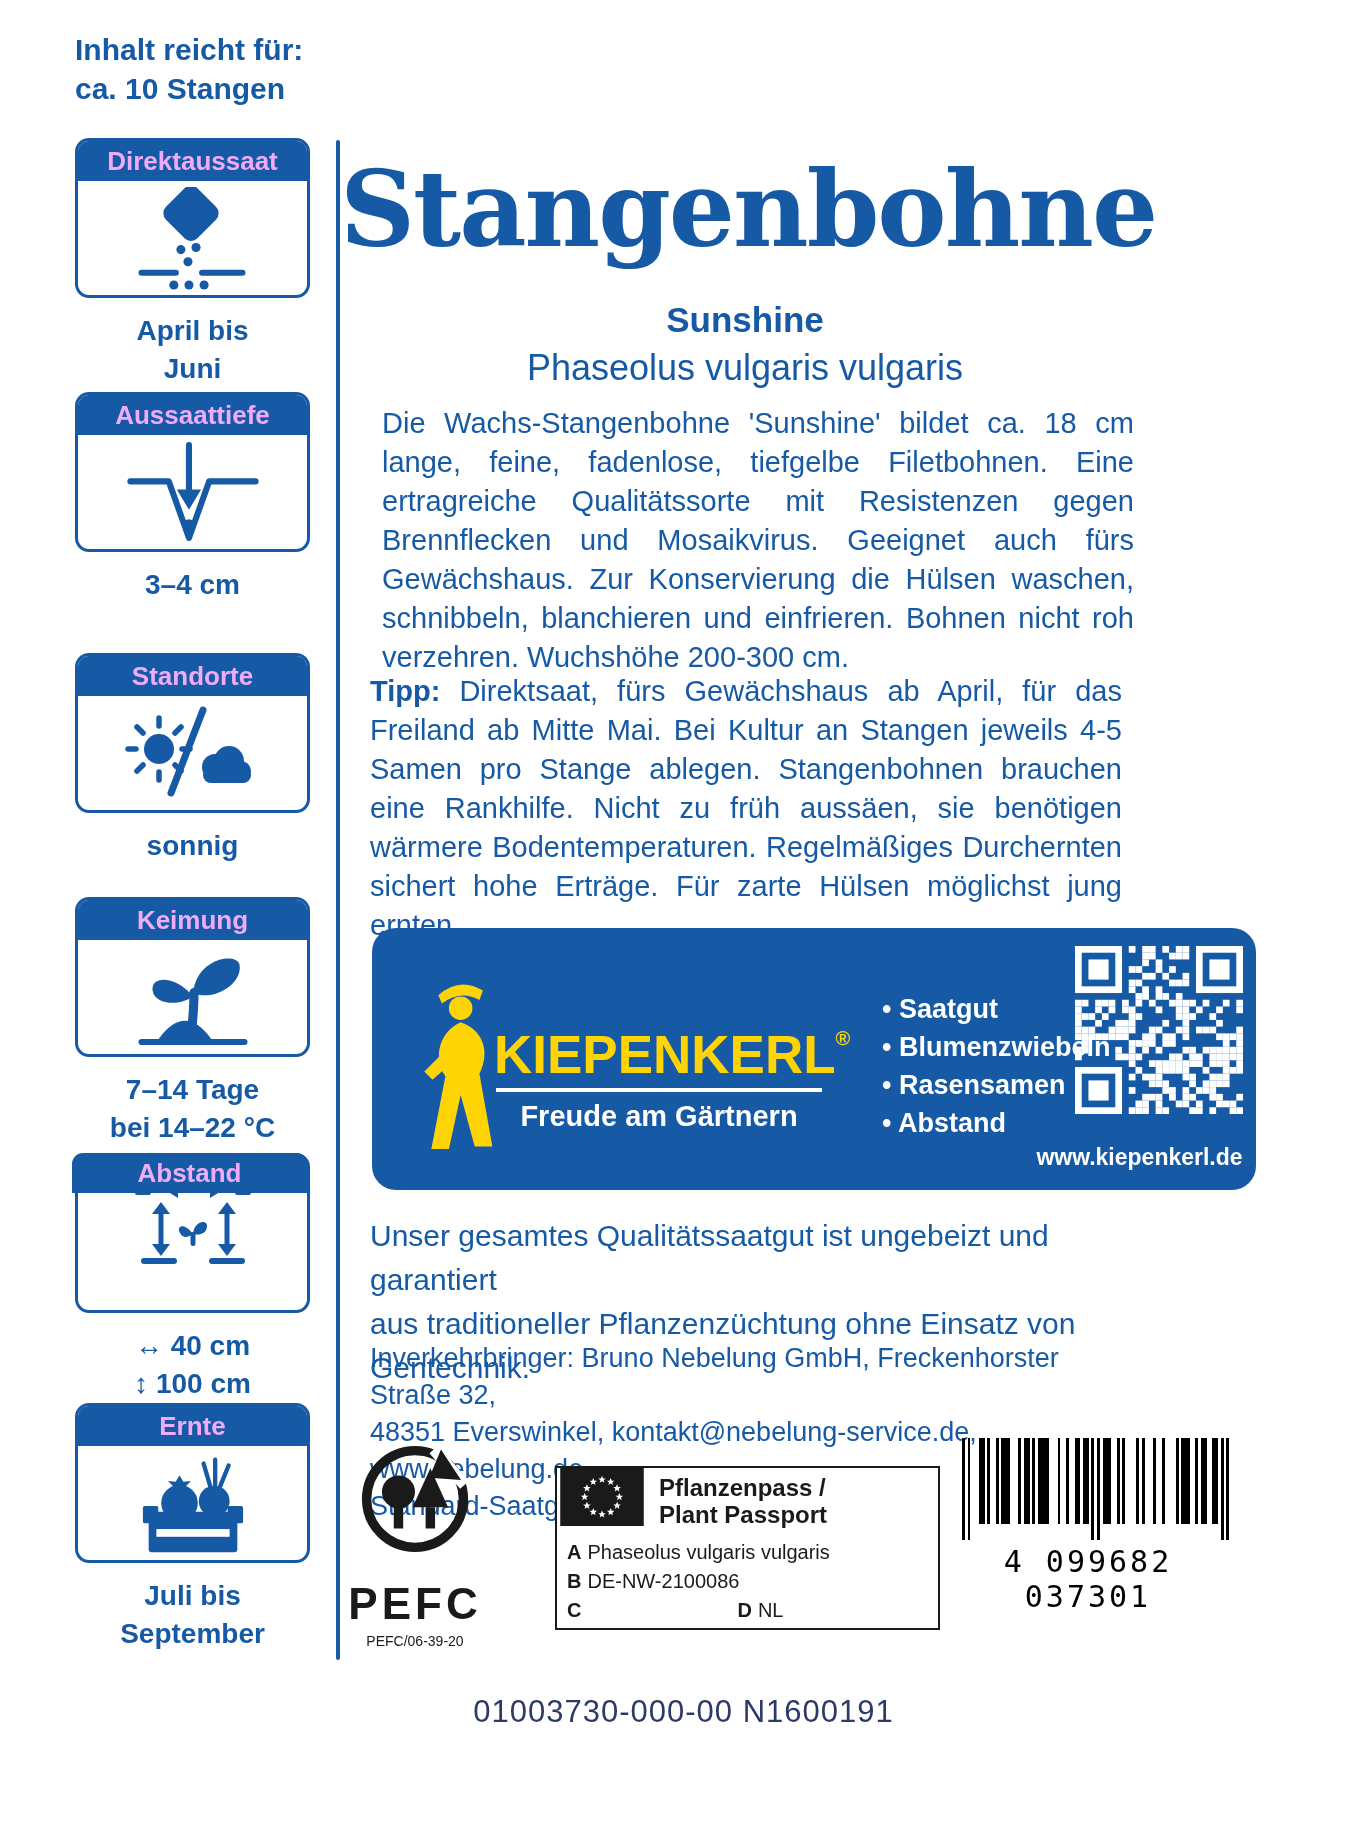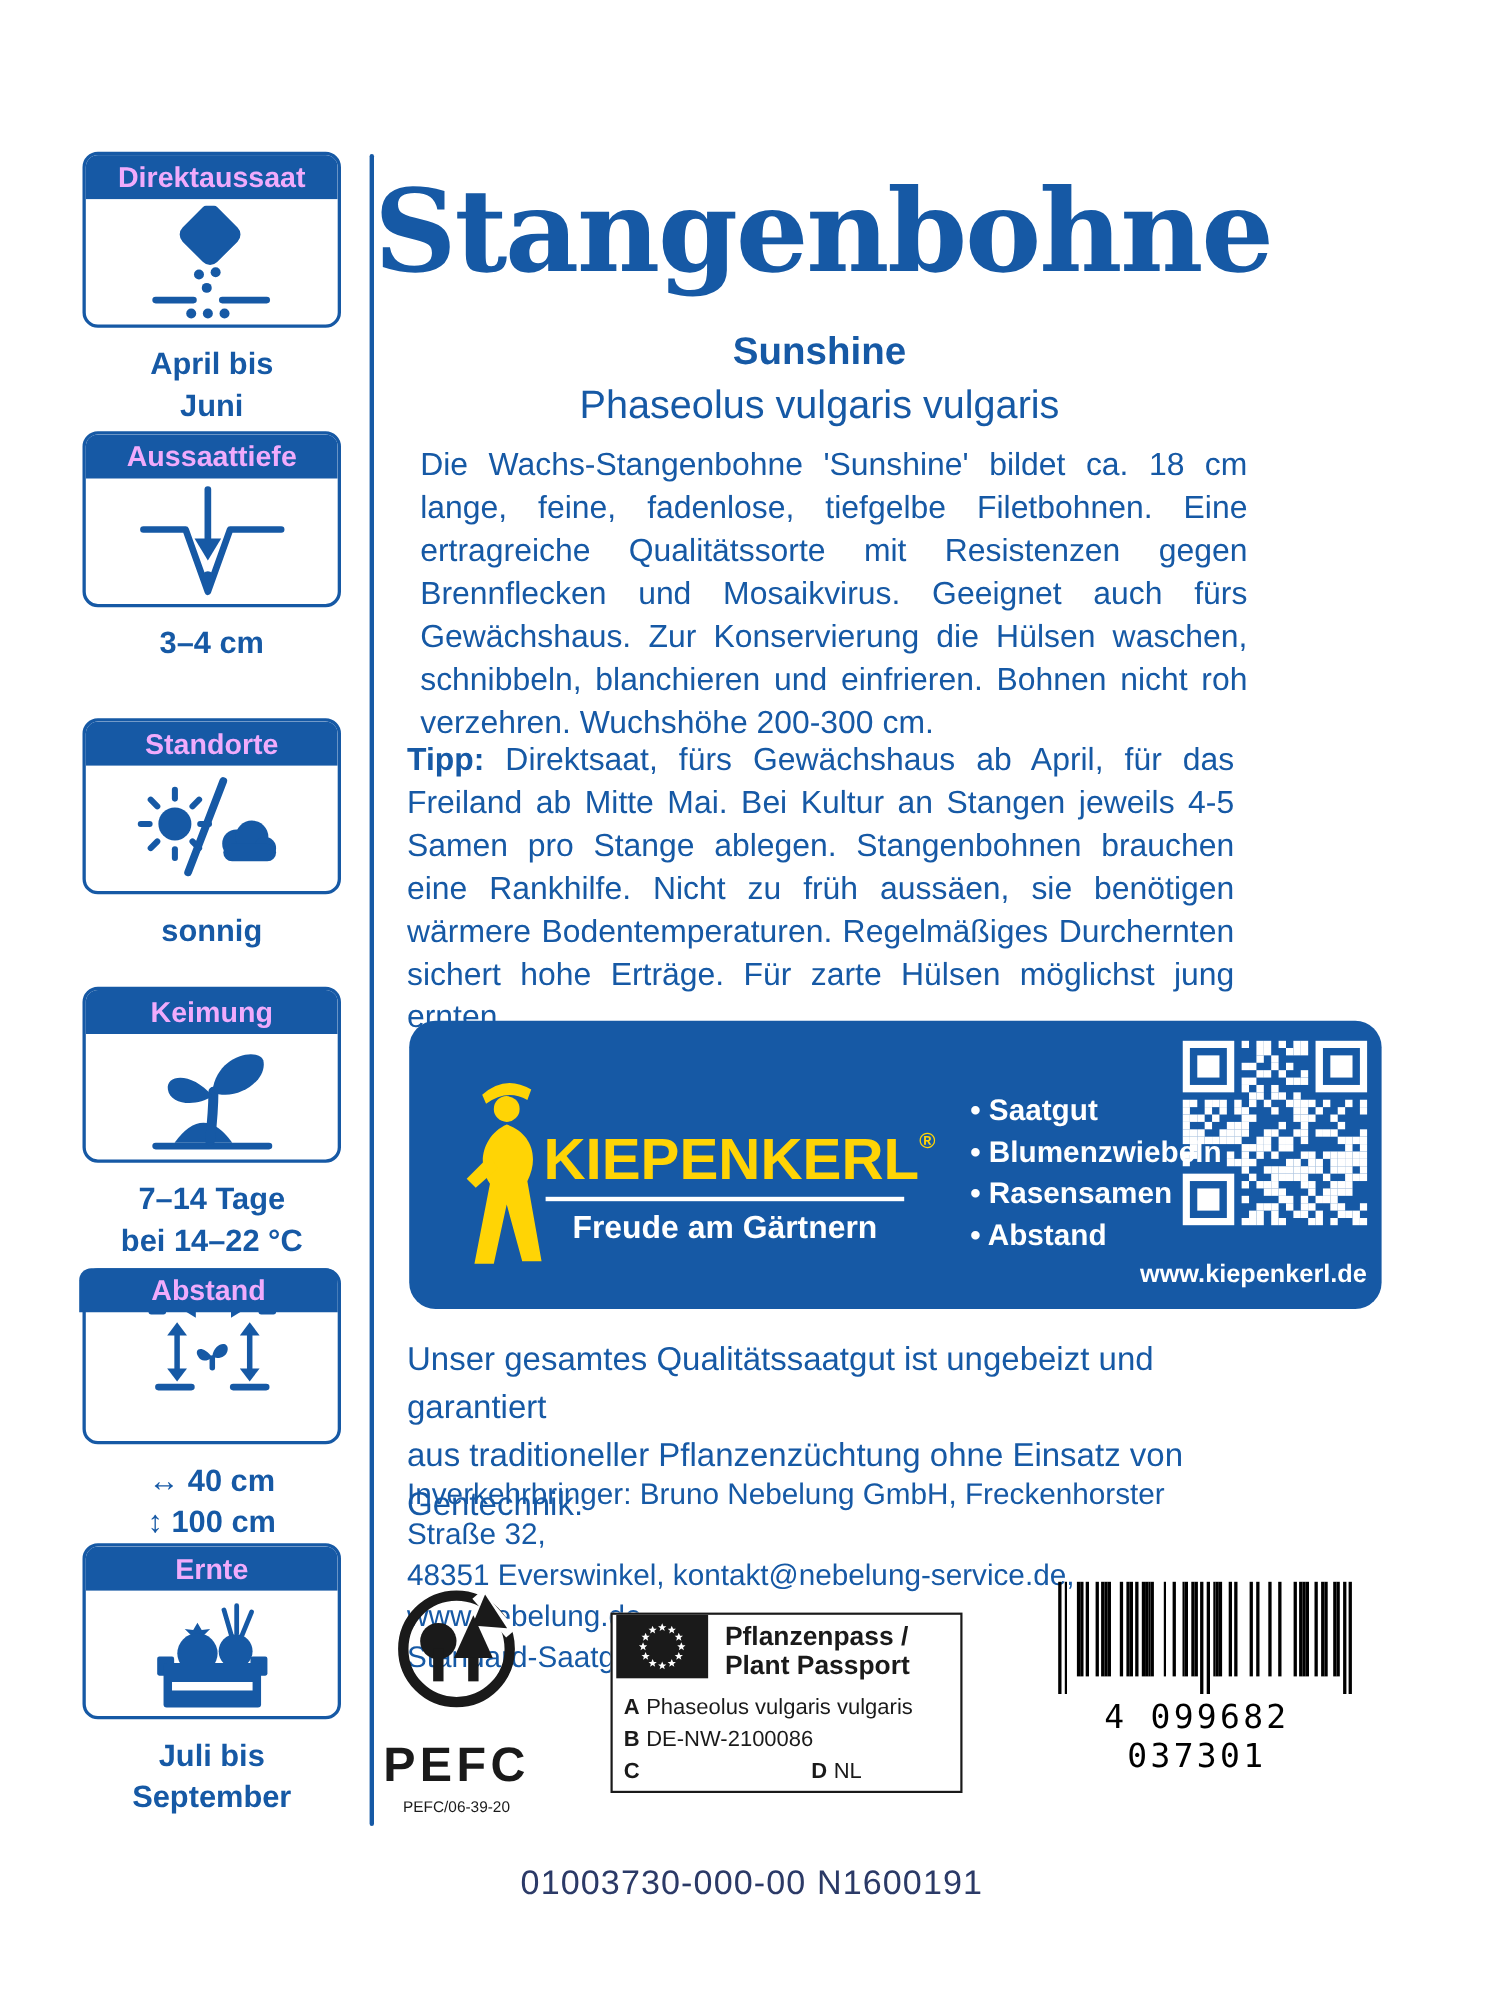--- a/index.html
+++ b/index.html
@@ -42,21 +42,21 @@
 
   .quality { position:absolute; left:370px; top:1214px; width:760px; font-size:30px; line-height:44px; white-space:pre-line; color:#1659a5; }
   .distributor { position:absolute; left:370px; top:1340px; width:760px; font-size:27px; line-height:37px; white-space:pre-line; color:#1659a5; }
 
   
   .pefc { position:absolute; left:340px; top:1440px; width:150px; text-align:center; color:#1a1a1a; }
   .pefc svg { width:118px; height:118px; }
   .pefc-name { font-size:44px; font-weight:bold; letter-spacing:4px; color:#1a1a1a; margin-top:17px; }
   .pefc-code { font-size:14px; color:#1a1a1a; margin-top:4px; font-weight:normal; }
 
-  .passport { position:absolute; left:555px; top:1466px; width:320px; height:164px; border:2px solid #1a1a1a; background:#fff; color:#1a1a1a; }
+  .passport { position:absolute; left:555px; top:1466px; width:385px; height:164px; border:2px solid #1a1a1a; background:#fff; color:#1a1a1a; }
   .pp-top { display:flex; align-items:flex-start; }
   .eu-flag { width:90px; height:58px; display:block; }
   .pp-title { font-size:24px; font-weight:bold; line-height:27px; margin:6px 0 0 12px; white-space:pre-line; }
   .pp-rows { padding:10px 10px 0 10px; font-size:20px; line-height:29px; }
   .pp-row b { font-weight:bold; margin-right:6px; }
   .pp-cd { display:flex; }
   .pp-cd .cell-d { margin-left:150px;text-align:right; }
 
   .barcode { position:absolute; left:940px; top:1438px; width:296px; }
   .bars { height:104px; white-space:nowrap; padding-left:22px; }
@@ -68,20 +68,22 @@
   .product-code { position:absolute; left:0; top:1694px; width:1367px; text-align:center; font-size:31px; color:#2b3a67; letter-spacing:1px; }
 
   svg .st { fill:#1659a5; }
   svg .ln { stroke:#1659a5; stroke-linecap:round; stroke-linejoin:round; fill:none; }
 </style>
 </head>
 <body>
 
 <div class="page">
 
+  <div class="content-note pre">Inhalt reicht für:
+ca. 10 Stangen</div>
 
   <div class="divider"></div>
 
   <div class="info-group" style="top:138px">
     <div class="info-box">
       <div class="info-title">Direktaussaat</div>
       <div class="info-body">
         <svg width="160" height="106" viewBox="0 0 140 105">
           <rect class="st" x="46" y="4" width="44" height="44" rx="9" transform="rotate(45 68 26)"></rect>
           <circle class="st" cx="58" cy="62" r="4.5"></circle>

